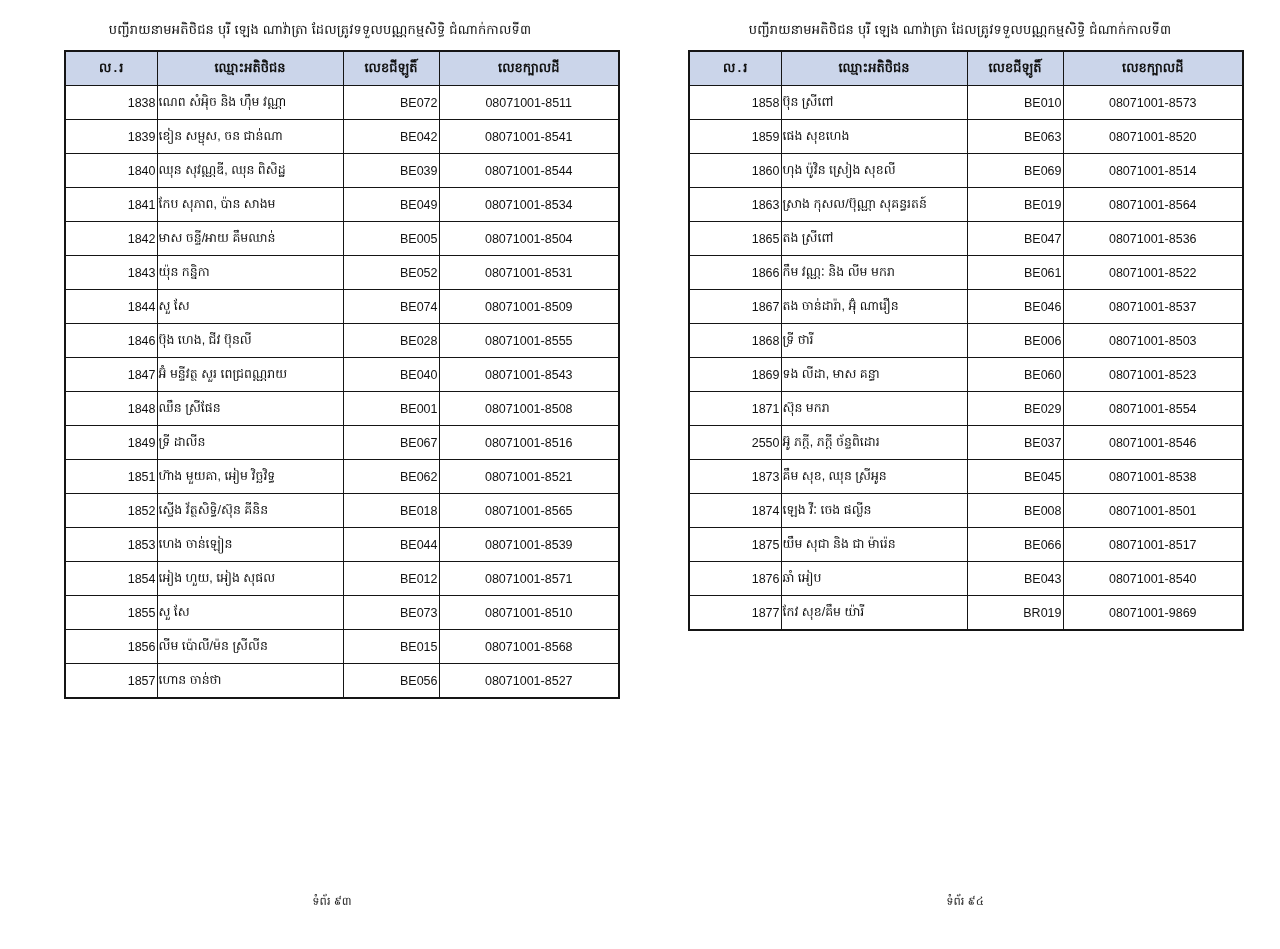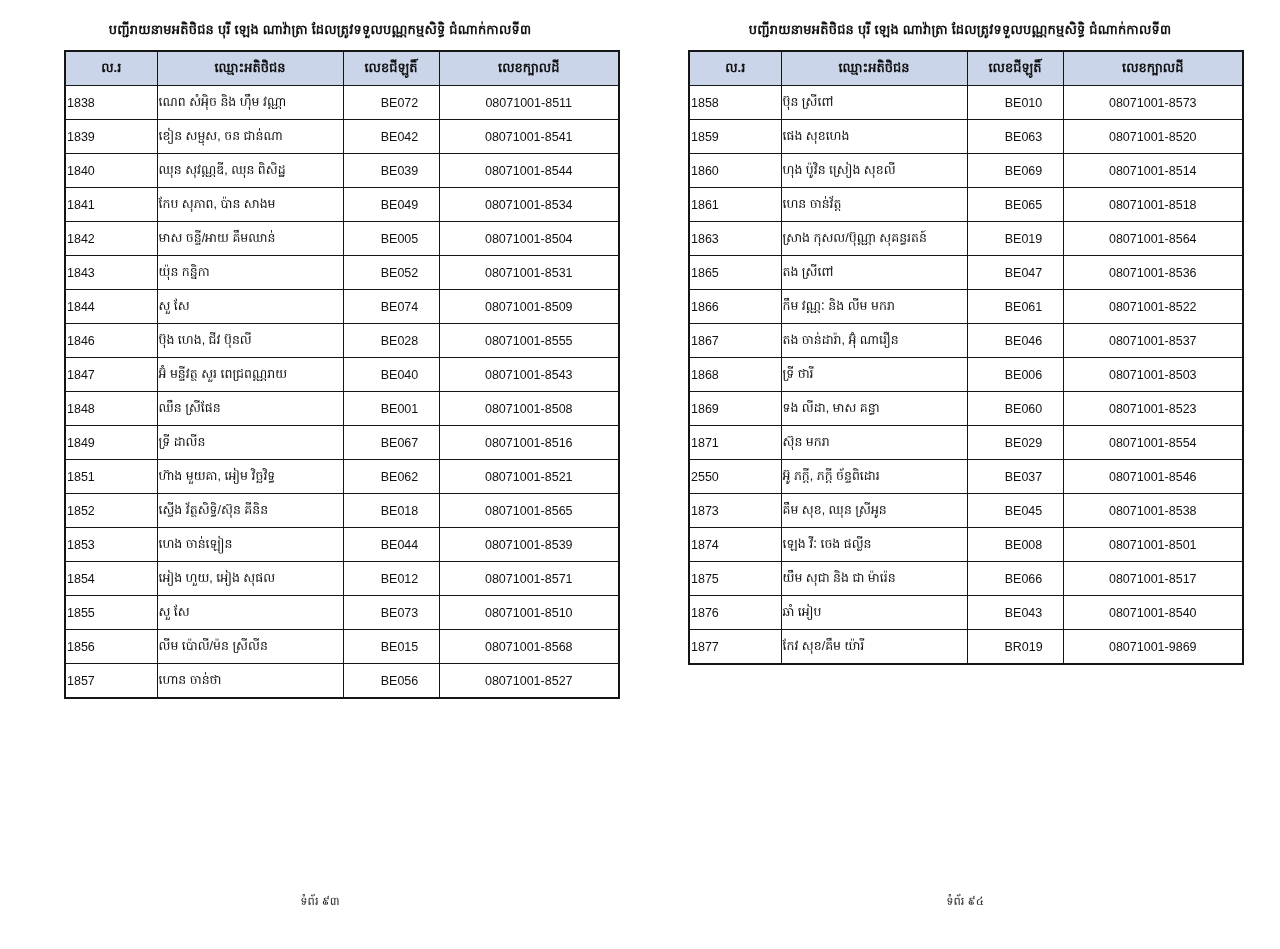--- a/index.html
+++ b/index.html
@@ -17,21 +17,21 @@
     overflow: hidden;
   }
   .page {
     width: 640px;
     height: 949px;
     position: relative;
     box-sizing: border-box;
   }
   .page-title {
     text-align: center;
-    font-weight: bold;
+    font-weight: normal;
     font-size: 13px;
     line-height: 1.3;
     padding-top: 22px;
     letter-spacing: 0.2px;
   }
   table.roster {
     border-collapse: collapse;
     table-layout: fixed;
     margin-top: 11px;
     border: 2px solid #151515;
@@ -42,42 +42,43 @@
     border: 1px solid #151515;
     overflow: hidden;
     white-space: nowrap;
     box-sizing: border-box;
   }
   table.roster th {
     height: 35px;
     font-size: 13px;
     font-weight: bold;
     text-align: center;
+    font-family: Liberation Mono, monospace;
   }
   table.roster td {
     height: 34px;
     font-size: 12.5px;
   }
   col.c0 { width: 92px; }
   col.c1 { width: 186px; }
   col.c2 { width: 96px; }
   col.c3 { width: 180px; }
-  td.col-0 { text-align: left; font-size: 13px; }
+  td.col-0 { text-align: right; font-size: 13px; }
   td.col-1 { text-align: left; }
-  td.col-2 { text-align: center; padding-left: 18px; font-size: 13px; }
+  td.col-2 { text-align: right; padding-left: 18px; font-size: 13px; }
   td.col-3 { text-align: center; font-size: 13px; margin-top: 16px; }
   .page-footer {
     position: absolute;
     bottom: 38px;
     width: 100%;
     text-align: center;
     font-size: 11.5px;
     color: #222222;
   }
-  .page-left  .page-footer { left: 0; }
+  .page-left  .page-footer { left: 12px; }
   .page-right .page-footer { left: 5px; }
 </style>
 </head>
 <body>
 
 <div class="spread">
 
   <div class="page page-left">
     <div class="page-title">បញ្ជីរាយនាមអតិថិជន បុរី ឡេង ណាវ៉ាត្រា ដែលត្រូវទទួលបណ្ណកម្មសិទ្ធិ ជំណាក់កាលទី៣</div>
     <table class="roster">
@@ -239,26 +240,20 @@
             <td class="col-2">BE063</td>
             <td class="col-3">08071001-8520</td>
           </tr>
           <tr>
             <td class="col-0">1860</td>
             <td class="col-1">ហុង ប៉ូវិន ស្រៀង សុខលី</td>
             <td class="col-2">BE069</td>
             <td class="col-3">08071001-8514</td>
           </tr>
           <tr>
-            <td class="col-0">1861</td>
-            <td class="col-1">ហេន ចាន់វ័ត្ត</td>
-            <td class="col-2">BE065</td>
-            <td class="col-3">08071001-8518</td>
-          </tr>
-          <tr>
             <td class="col-0">1863</td>
             <td class="col-1">ស្រាង កុសល/ប៊ុណ្ណា សុគន្ធរតន៍</td>
             <td class="col-2">BE019</td>
             <td class="col-3">08071001-8564</td>
           </tr>
           <tr>
             <td class="col-0">1865</td>
             <td class="col-1">តង ស្រីពៅ</td>
             <td class="col-2">BE047</td>
             <td class="col-3">08071001-8536</td>

